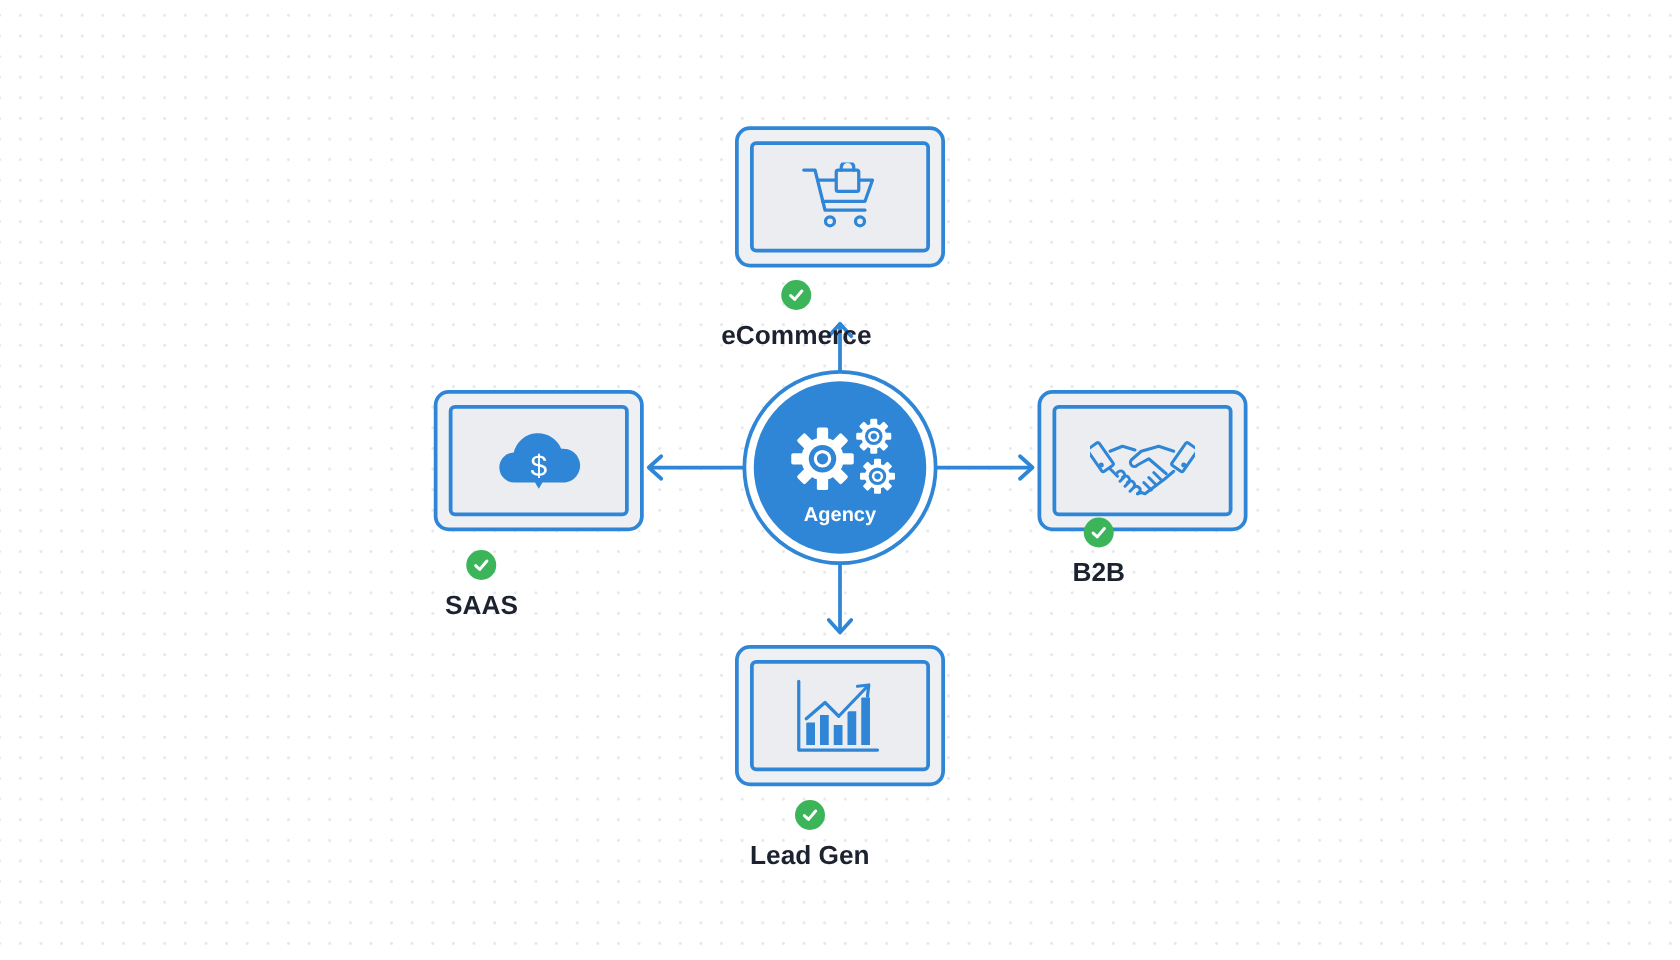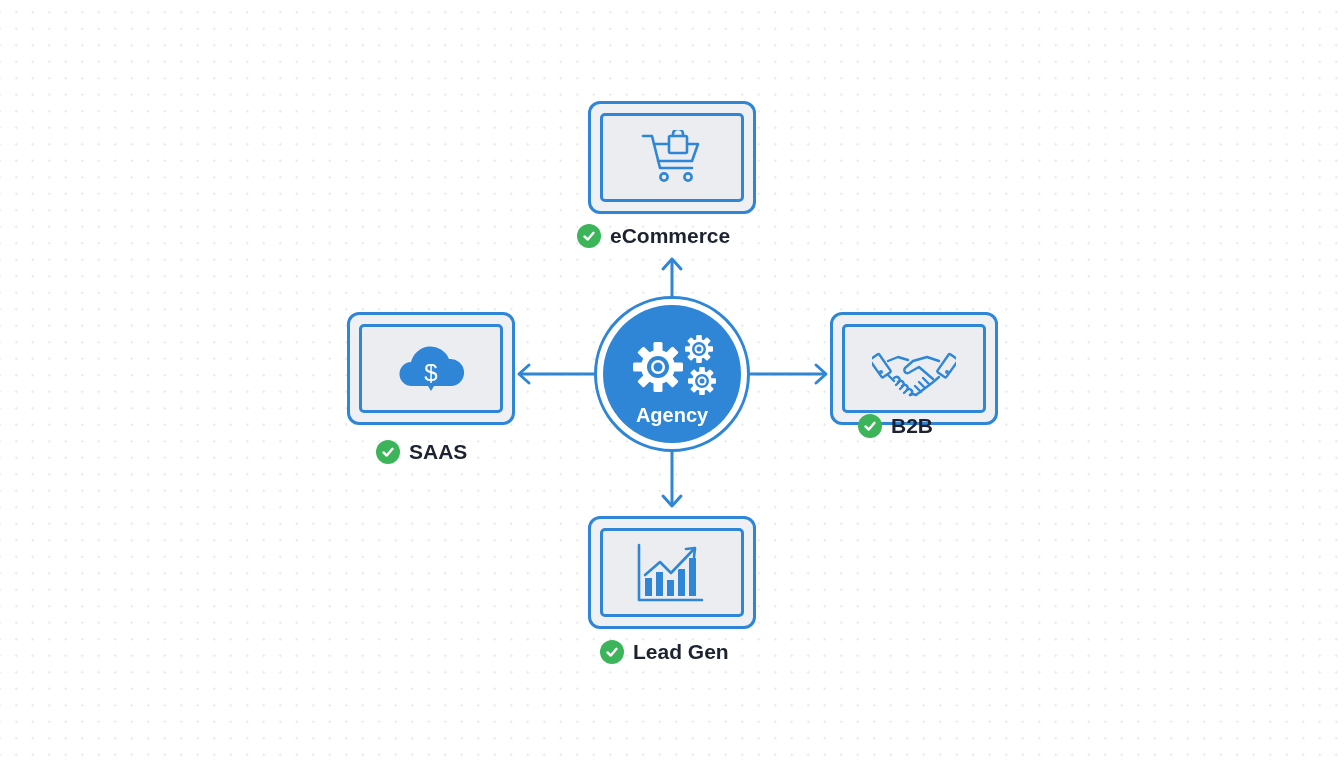--- a/index.html
+++ b/index.html
@@ -19,38 +19,38 @@
       border: 3px solid #2f86d6; border-radius: 12px;
       background: #eef0f3;
     }
     .node .inner {
       position: absolute; left: 9px; top: 9px; right: 9px; bottom: 9px;
       border: 3px solid #2f86d6; border-radius: 5px; background: #ebedf0;
       display: flex; align-items: center; justify-content: center;
     }
     .label {
       position: absolute; display: flex; align-items: center; gap: 9px;
-      font-size: 21px; font-weight: 700; color: #1c2230; white-space: nowrap;
+      font-size: 21px; font-weight: 700; color: #1c2230; white-space: nowrap; flex-direction: column;
     }
     .check {
       width: 24px; height: 24px; border-radius: 50%; background: #3cb55a;
       display: flex; align-items: center; justify-content: center; flex: none;
     }
     .hub {
       position: absolute; left: 594px; top: 296px; width: 156px; height: 156px;
       box-sizing: border-box; border-radius: 50%; border: 3px solid #2f86d6;
       background: #ffffff;
     }
     .hub .core {
       position: absolute; left: 6px; top: 6px; right: 6px; bottom: 6px;
       border-radius: 50%; background: #2f86d6;
     }
     .hub-title {
       position: absolute; left: 0; right: 0; top: 99px; text-align: center;
-      color: #ffffff; font-weight: 700; font-size: 20px;
+      color: #ffffff; font-weight: 700; font-size: 16px;
     }
   </style>
 </head>
 <body>
 
 <div class="canvas">
 
   <svg class="links" width="1344" height="768">
     <g stroke="#2f86d6" stroke-width="3" fill="none" stroke-linecap="round" stroke-linejoin="round">
       <g>
@@ -138,21 +138,21 @@
   </div>
 
   <div class="node" style="left:347px;top:312px">
     <div class="inner">
       <svg width="72" height="56" viewBox="0 0 72 56">
         <path fill="#2f86d6" d="M17,45 a12,12 0 0 1 -1,-24 a20,20 0 0 1 38,-3 a13,13 0 0 1 3,27 h-18 l-3,5 l-3,-5 z"></path>
         <text x="36" y="40" text-anchor="middle" fill="#ffffff" font-family="Liberation Sans, sans-serif" font-size="24" font-weight="400">$</text>
       </svg>
     </div>
   </div>
-  <div class="label" style="left:376px;top:440px">
+  <div class="label" style="left:356px;top:440px">
     <span class="check">
       <svg width="14" height="14" viewBox="0 0 14 14">
           <polyline points="2.5,7.5 5.8,10.5 11.5,3.8" fill="none" stroke="#fff" stroke-width="2.4" stroke-linecap="round" stroke-linejoin="round"></polyline>
         </svg>
     </span>
     <span>SAAS</span>
   </div>
 
   <div class="node" style="left:830px;top:312px">
     <div class="inner">

